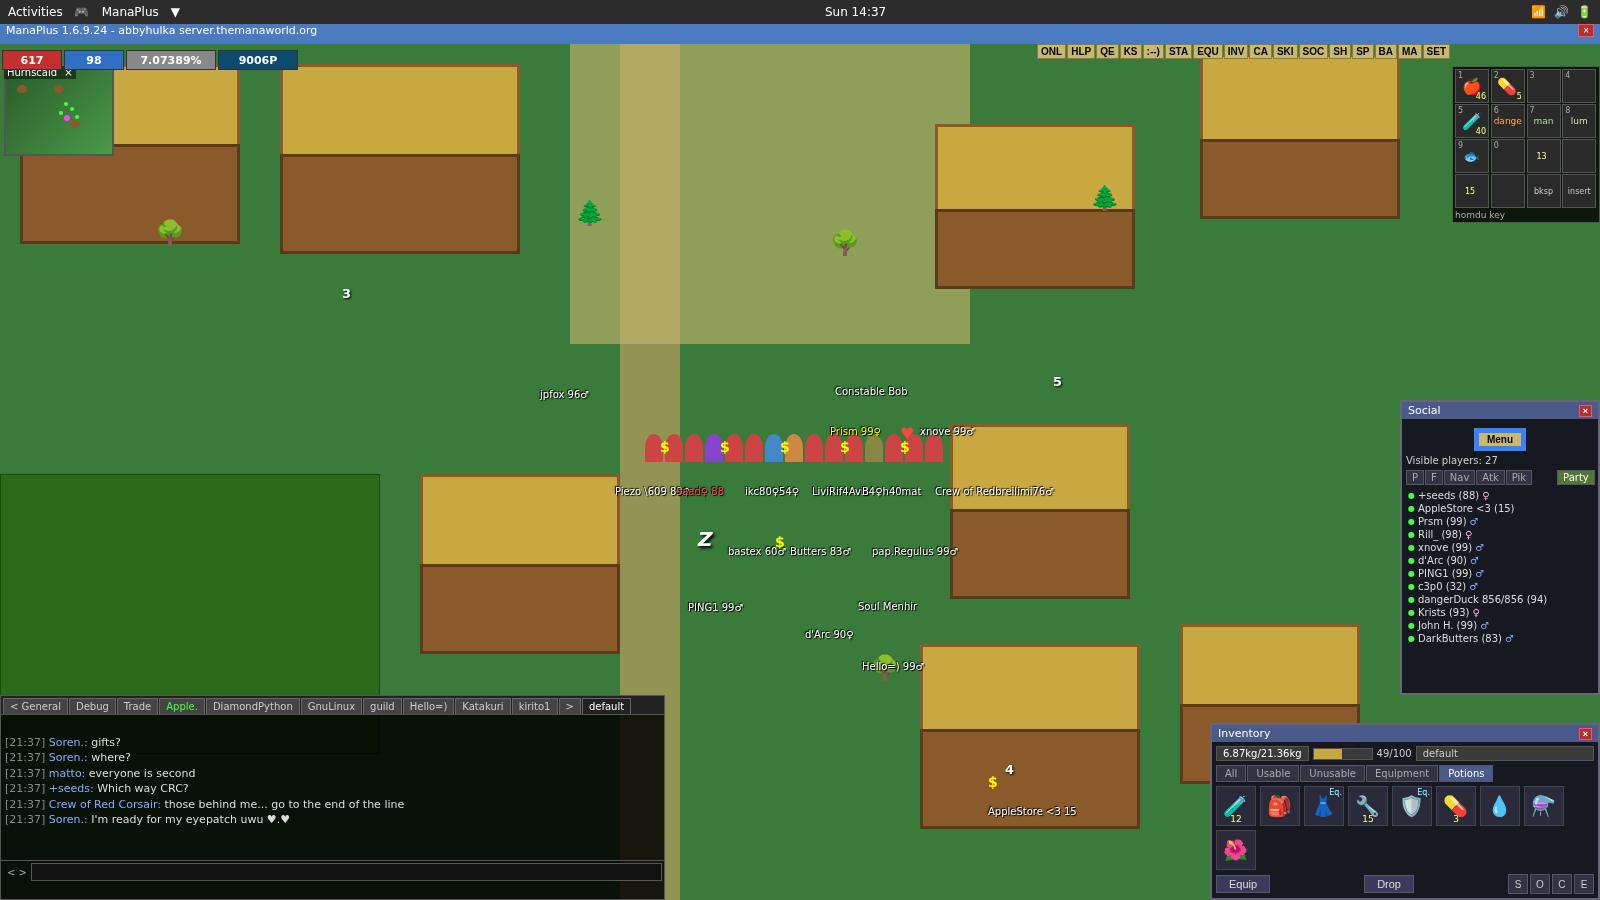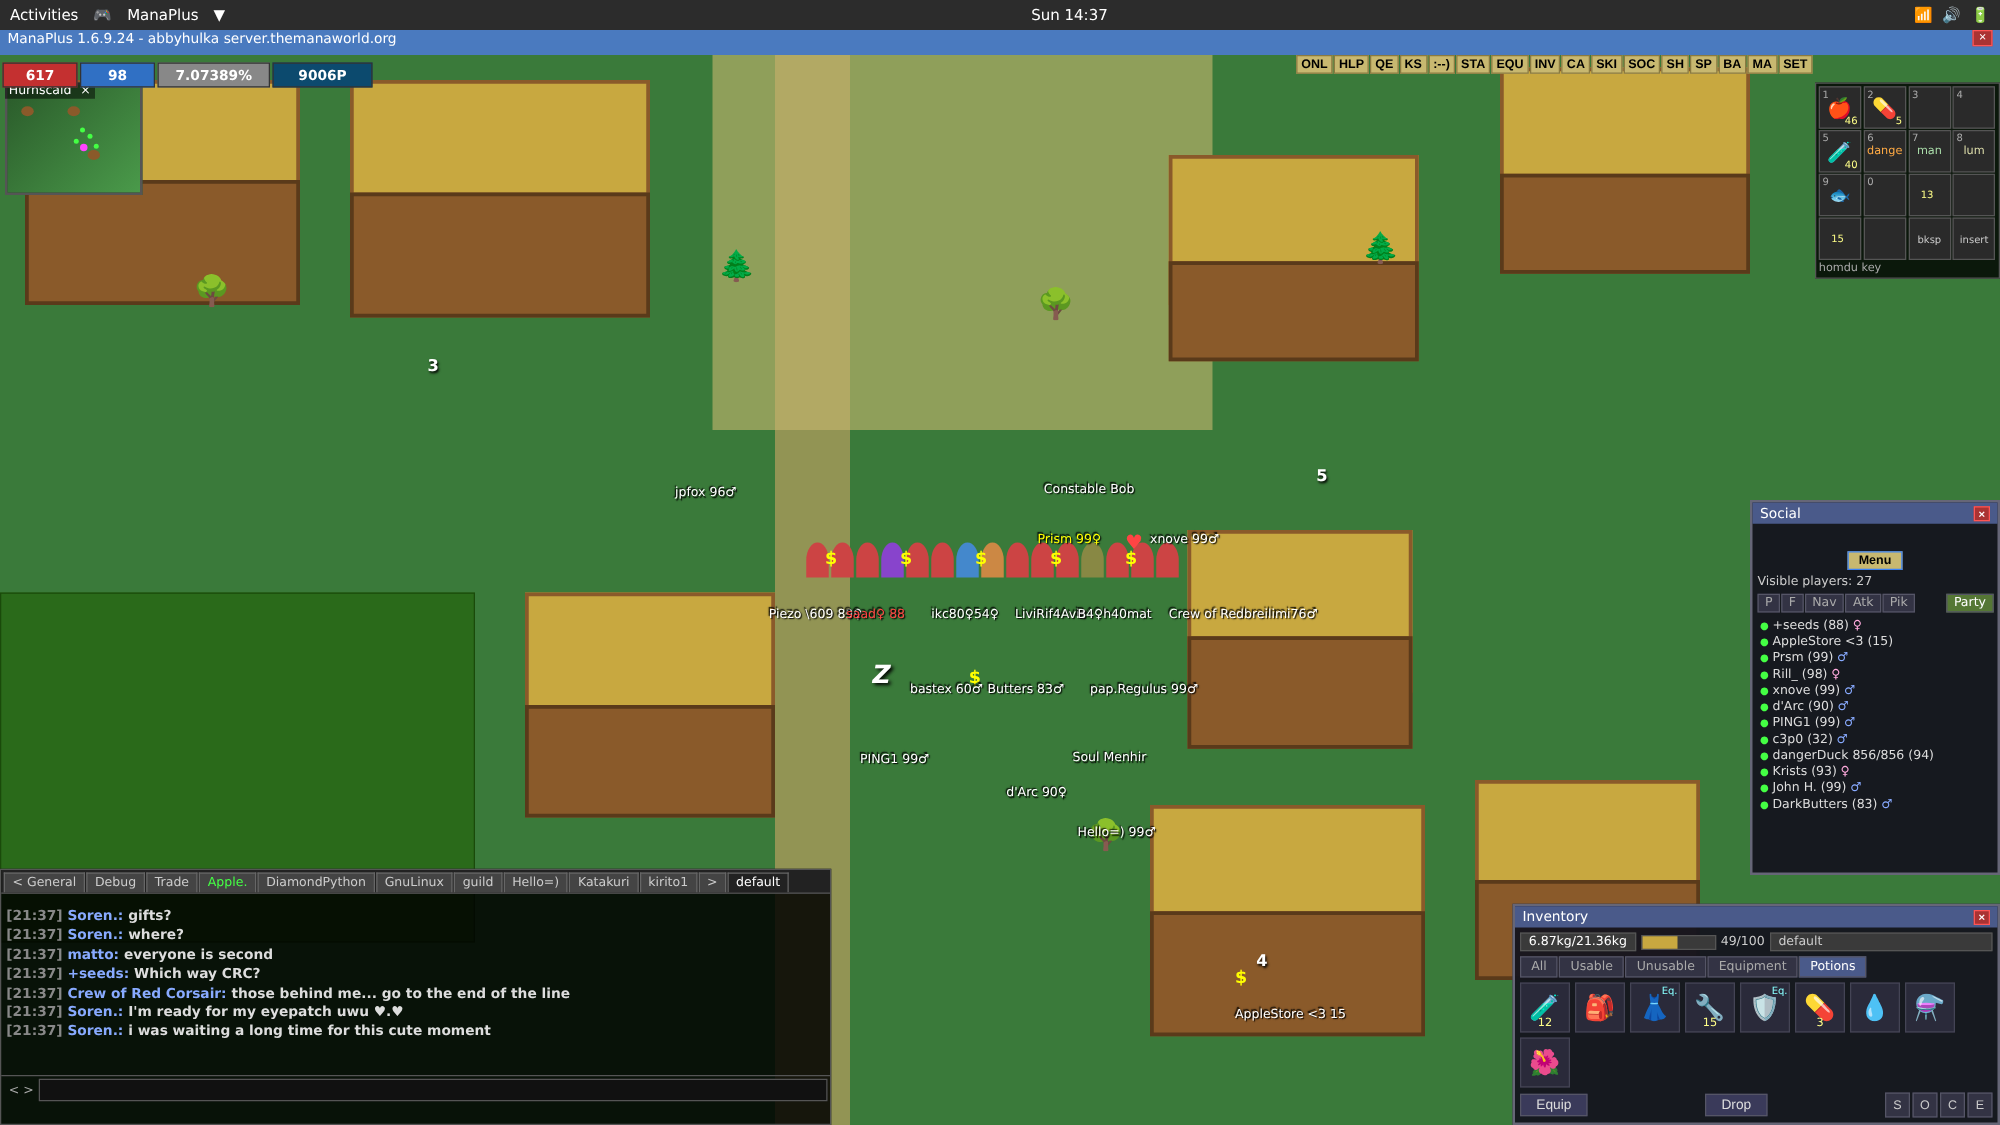--- a/index.html
+++ b/index.html
@@ -159,24 +159,23 @@
       cursor: pointer;
       border: 1px solid #666;
       border-bottom: none;
       white-space: nowrap;
     }
     .chat-tab.active { background: #222; color: #fff; }
     .chat-tab.highlight { color: #44ff44; }
     #chat-messages {
       height: 145px;
       overflow-y: auto;
-      padding: 10px 4px;
+      padding: 20px 4px;
       font-size: 11px;
       color: #ddd;
-      font-weight: bold;
     }
     .chat-msg { line-height: 1.4; }
     .chat-msg .time { color: #888; }
     .chat-msg .name { color: #88aaff; }
     .chat-msg .text { color: #ddd; }
     #chat-input-row {
       display: flex;
       align-items: center;
       padding: 2px;
       border-top: 1px solid #555;
@@ -254,28 +253,28 @@
       background: #4a5a8a;
       padding: 2px 6px;
       font-size: 11px;
       display: flex;
       justify-content: space-between;
       align-items: center;
     }
     #social-body { padding: 4px; }
     #social-menu-btn {
       background: #c8b870;
-      border: 1px solid #3b82f6;
+      border: 5px solid #3b82f6;
       padding: 1px 8px;
       font-size: 10px;
       font-weight: bold;
       color: #000;
       cursor: pointer;
       display: block;
-      margin: 18px auto 4px;
+      margin: 5px auto 4px;
     }
     .social-info { font-size: 10px; color: #ccc; margin-bottom: 4px; }
     .social-tabs {
       display: flex;
       gap: 1px;
       margin-bottom: 4px;
     }
     .social-tab {
       padding: 1px 5px;
       font-size: 10px;
@@ -898,19 +897,18 @@
       <div class="chat-tab">&gt;</div>
       <div class="chat-tab active">default</div>
     </div>
   <div id="chat-messages">
   <div class="chat-msg"><span class="time">[21:37]</span> <span class="name">Soren.:</span><span class="text"> gifts?</span></div>
       <div class="chat-msg"><span class="time">[21:37]</span> <span class="name">Soren.:</span><span class="text"> where?</span></div>
       <div class="chat-msg"><span class="time">[21:37]</span> <span class="name">matto:</span><span class="text"> everyone is second</span></div>
       <div class="chat-msg"><span class="time">[21:37]</span> <span class="name">+seeds:</span><span class="text"> Which way CRC?</span></div>
       <div class="chat-msg"><span class="time">[21:37]</span> <span class="name">Crew of Red Corsair:</span><span class="text"> those behind me... go to the end of the line</span></div>
       <div class="chat-msg"><span class="time">[21:37]</span> <span class="name">Soren.:</span><span class="text"> I'm ready for my eyepatch uwu ♥.♥</span></div>
-      <div class="chat-msg"><span class="time">[21:37]</span> <span class="name">Soren.:</span><span class="text"> i was waiting a long time for this cute moment</span></div>
     </div>
   <div id="chat-input-row">
     <span id="chat-prompt">&lt; &gt;</span>
     <input type="text" id="chat-input" placeholder="" style="">
   </div>
 </div>
 
 </body></html>

